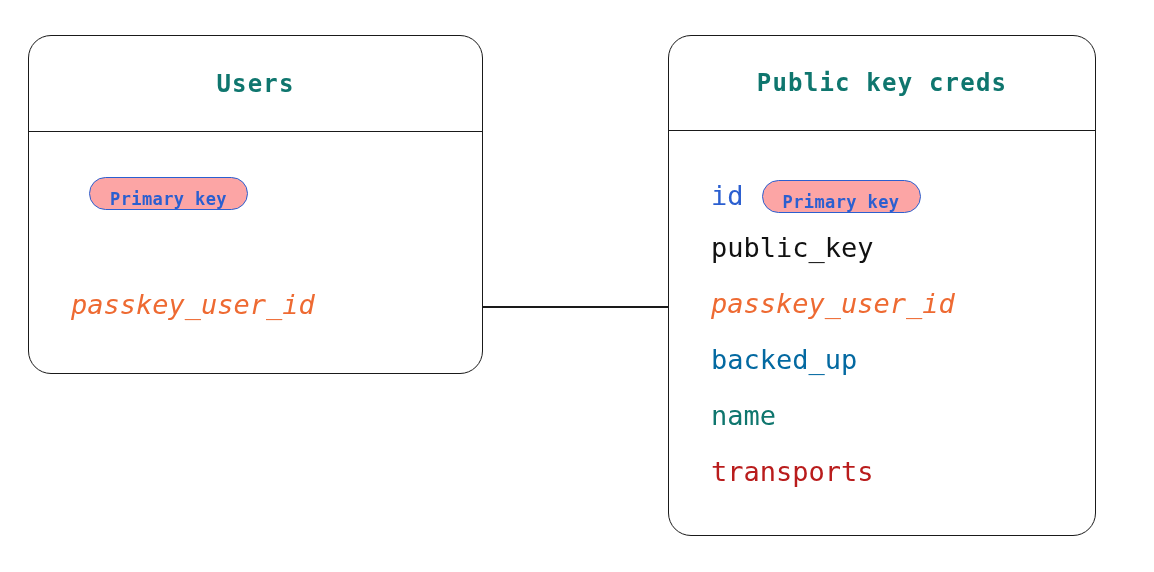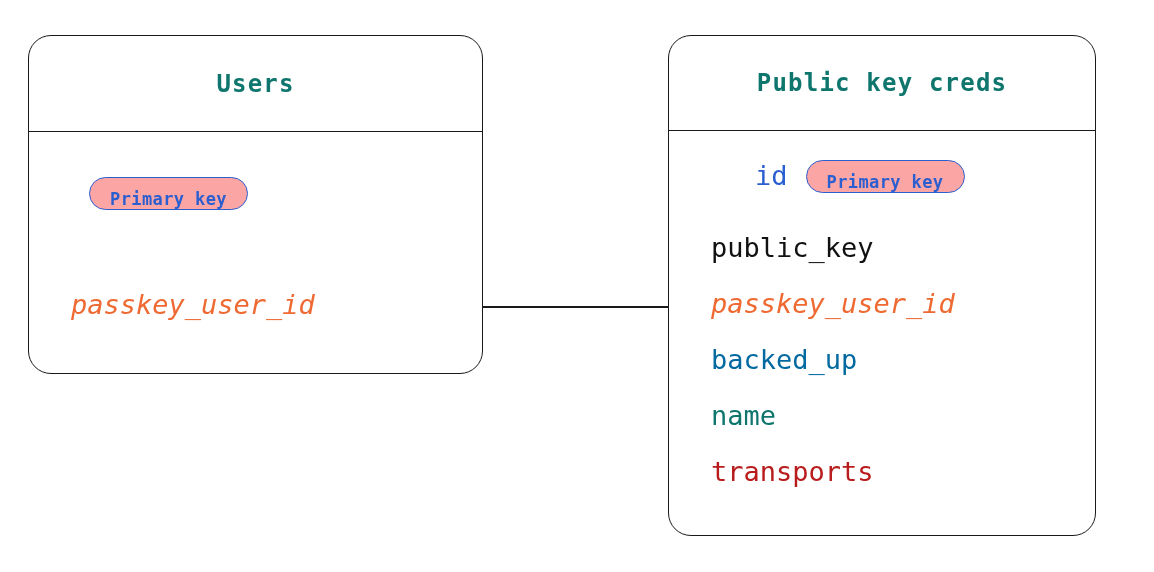--- a/index.html
+++ b/index.html
@@ -121,21 +121,21 @@
         <div class="attr-row" style="left: 42px; top: 156px;">
           <span class="attr-name fk" style="color: rgb(238, 106, 50);">passkey_user_id</span>
         </div>
       </div>
     </div>
     <div class="entity" style="left: 668px; top: 35px; width: 428px; height: 501px; border-color: rgb(26, 26, 26);">
       <div class="entity-header" style="height: 95px; border-bottom-color: rgb(26, 26, 26);">
         <div class="entity-title">Public key creds</div>
       </div>
       <div class="entity-body" style="top: 95px; height: 406px;">
-        <div class="attr-row" style="left: 42px; top: 28px; margin-left: 44px;">
+        <div class="attr-row" style="left: 42px; top: 48px;">
           <span class="attr-name key" style="color: rgb(43, 95, 208);">id</span>
           <span class="pk-badge" style="border-color: rgb(43, 95, 208);">
             <span class="pk-badge-label" style="color: rgb(43, 95, 208);">Primary key</span>
           </span>
         </div>
         <div class="attr-row" style="left: 42px; top: 100px;">
           <span class="attr-name" style="color: rgb(17, 17, 17);">public_key</span>
         </div>
         <div class="attr-row" style="left: 42px; top: 156px;">
           <span class="attr-name fk" style="color: rgb(238, 106, 50);">passkey_user_id</span>

